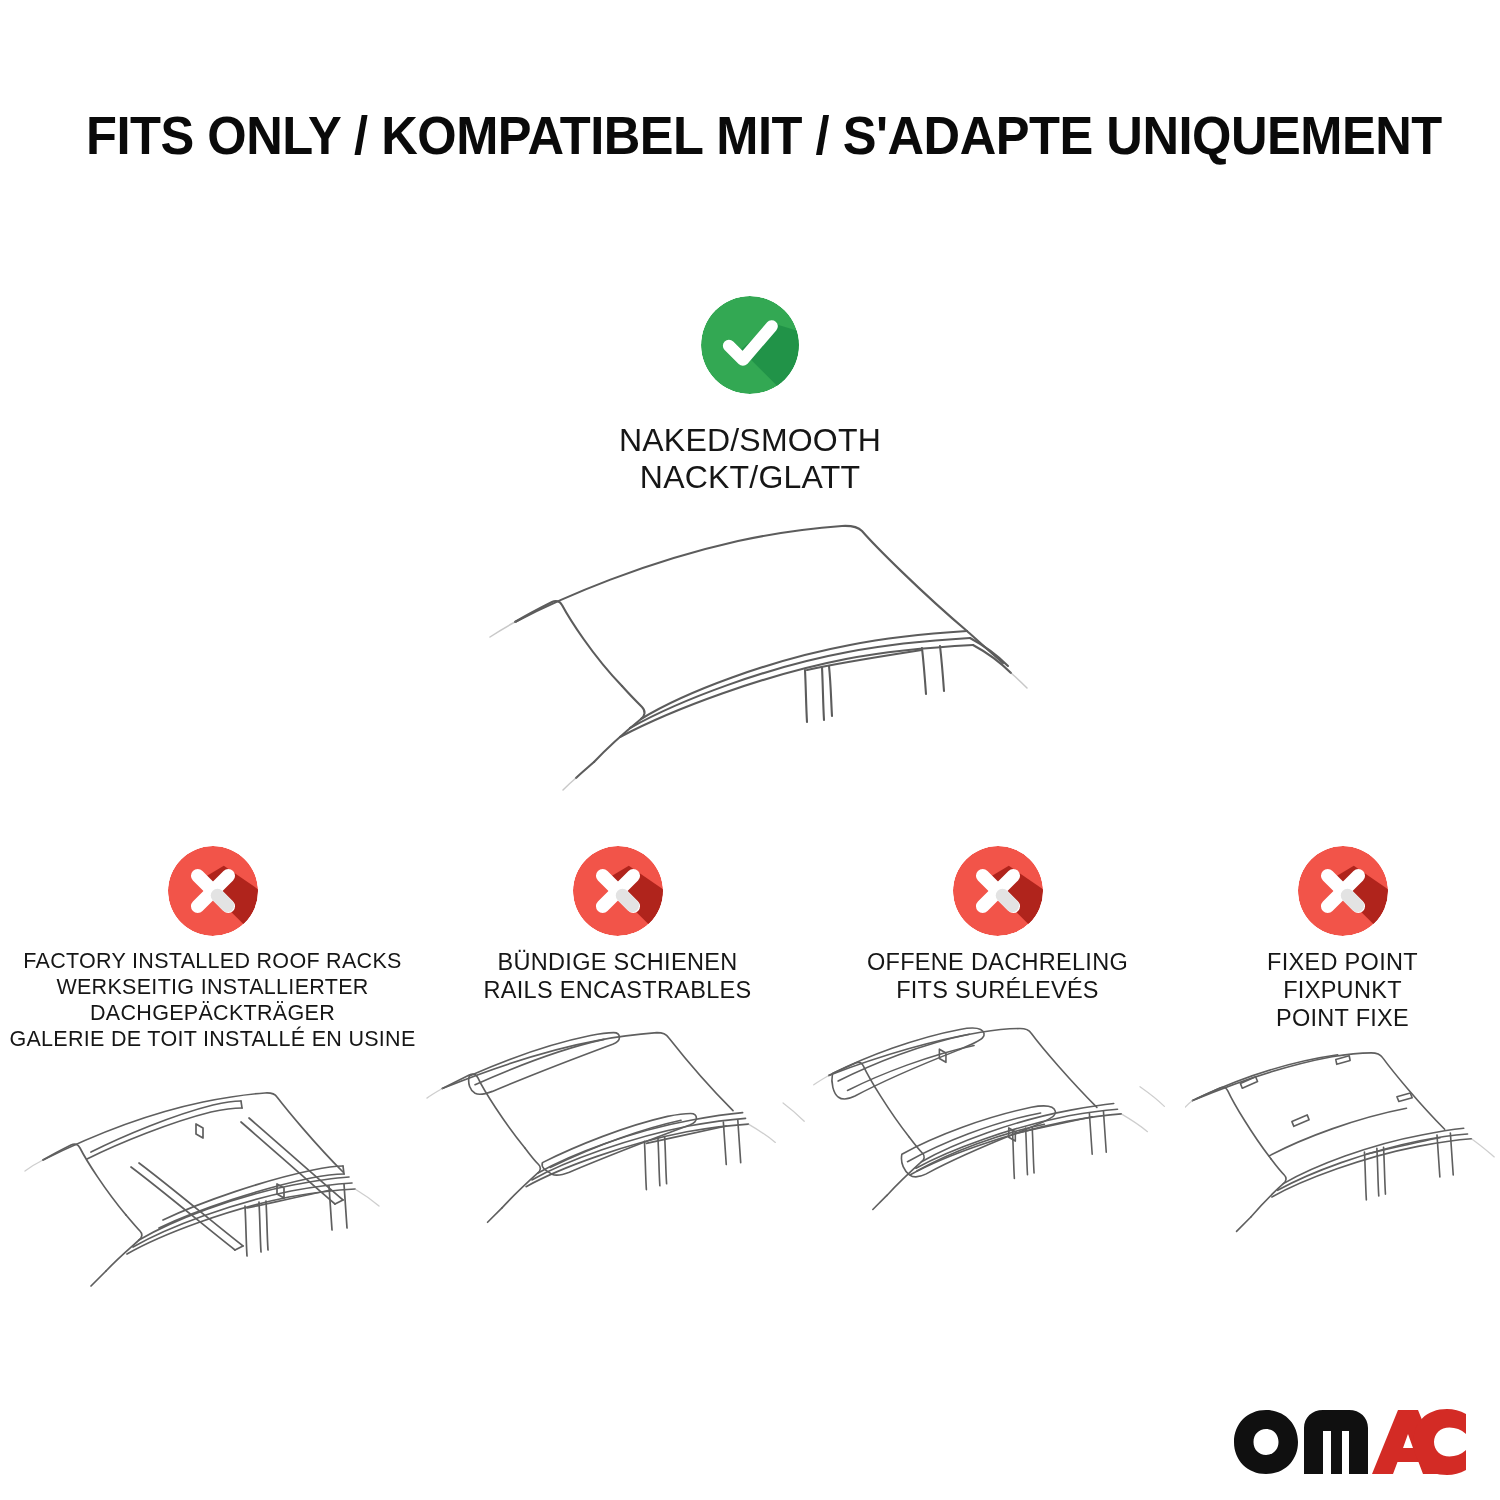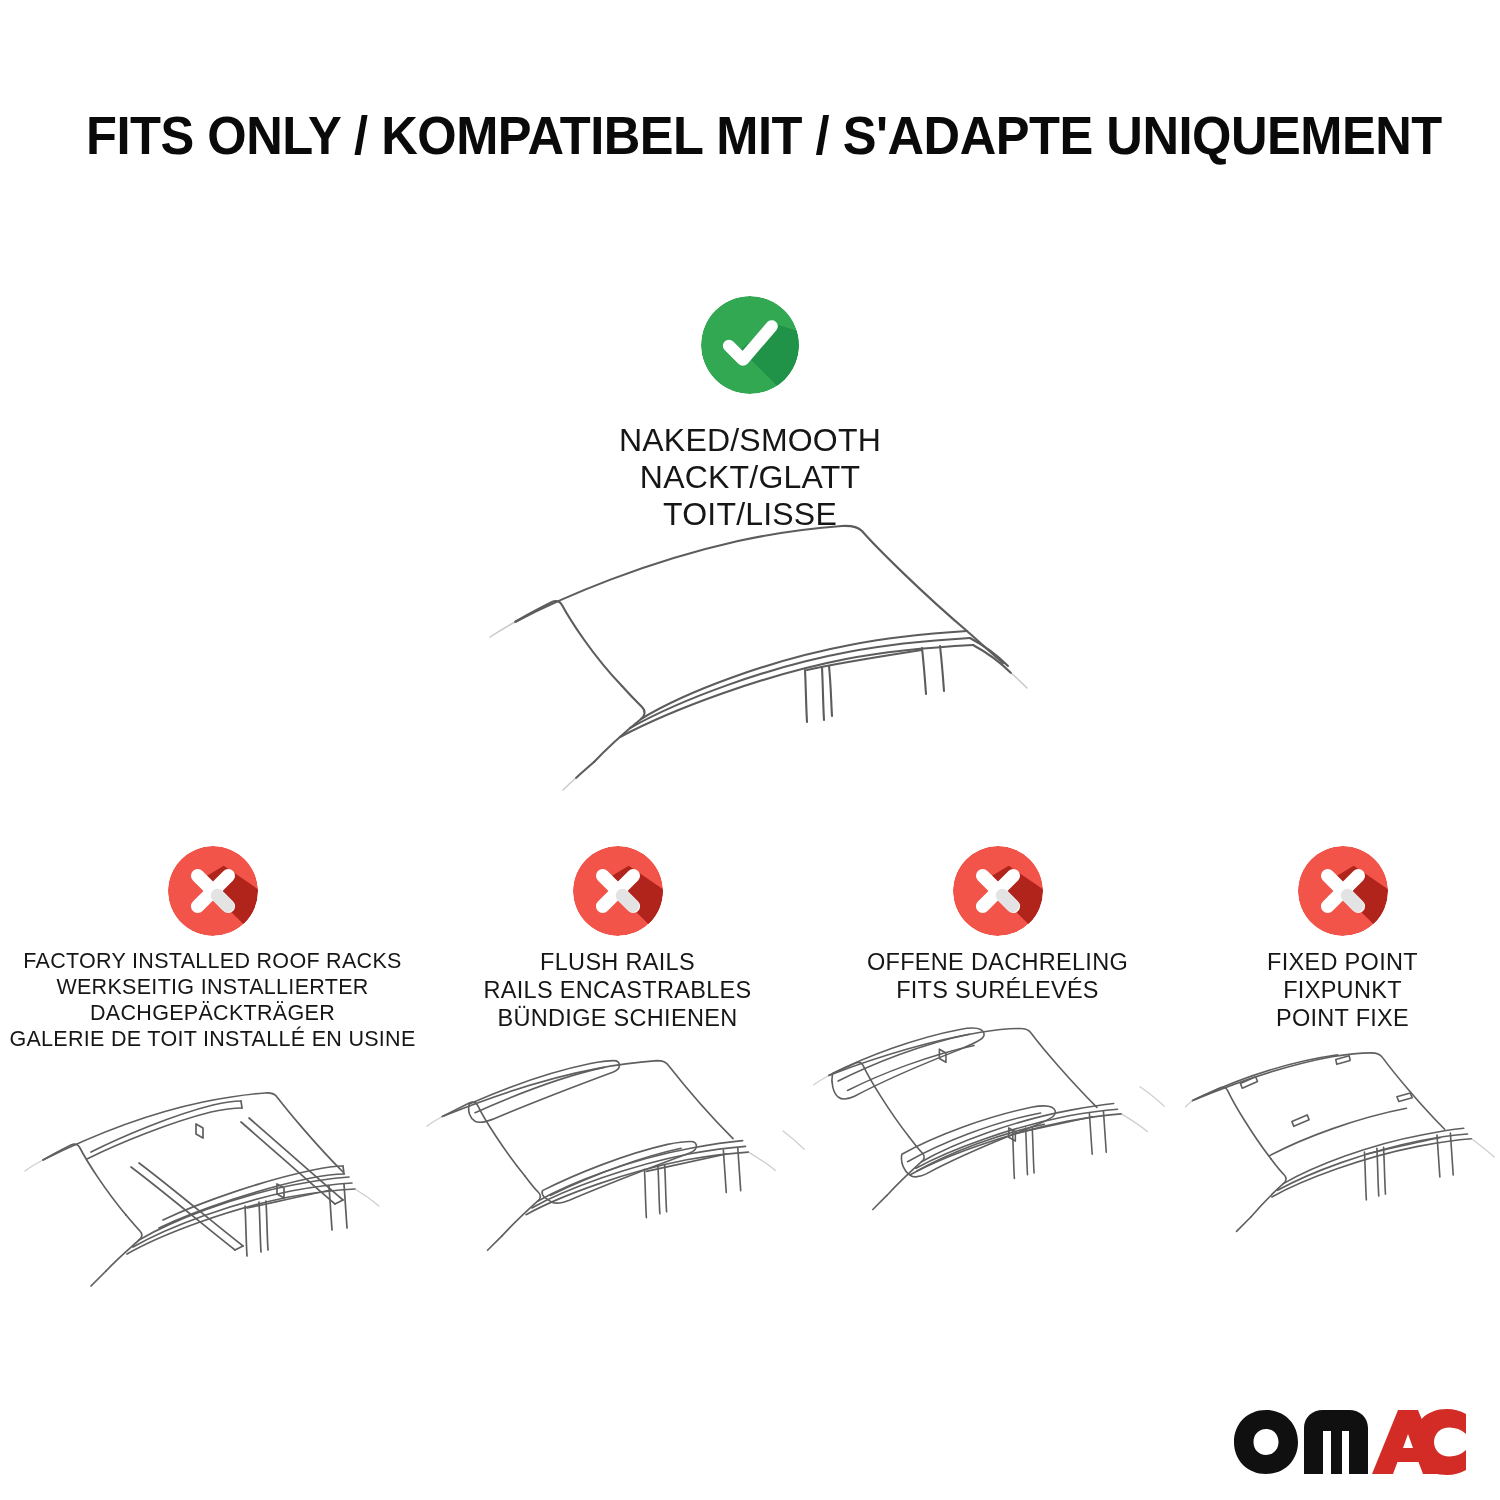--- a/index.html
+++ b/index.html
@@ -153,21 +153,20 @@
 
           <path d="M28.5 50.8 L42.8 65.1 L72.2 30.9" fill="none" stroke="#ffffff" stroke-width="12.4" stroke-linecap="round" stroke-linejoin="round"></path>
         </g>
       </svg>
     </div>
   </div>
 
   <div class="ok-caption">
     <div>NAKED/SMOOTH</div>
     <div>NACKT/GLATT</div>
-    <div>TOIT/LISSE</div>
   </div>
 </div>
 
 <div class="hero-illustration">
   <svg viewBox="0 0 580 300" width="580" height="300" aria-hidden="true">
     <g fill="none" stroke="#5c5c5c" stroke-width="2.1" stroke-linecap="round" stroke-linejoin="round">
 
       <path d="M45 122 C95 96 175 62 268 41 C305 33 345 28 372 26 C381 25.5 388 27 392 31
                C405 46 452 93 497 131"></path>
 
@@ -299,23 +298,22 @@
             <g stroke-linecap="round" stroke-width="15">
               <path d="M33 33 L67 67" stroke="#ffffff"></path>
               <path d="M67 33 L33 67" stroke="#ffffff"></path>
               <path d="M55 55 L66 66" stroke="#e3e3e3"></path>
             </g>
           </g>
         </svg>
       </div>
     </div>
     <div class="col-caption">
-      <div>FLUSH RAILS</div>
+      <div>BÜNDIGE SCHIENEN</div>
       <div>RAILS ENCASTRABLES</div>
-      <div>BÜNDIGE SCHIENEN</div>
     </div>
     <div class="col-illustration">
       <svg viewBox="0 0 400 230" width="400" height="230" aria-hidden="true">
         <g fill="none" stroke="#5f5f5f" stroke-width="1.7" stroke-linecap="round" stroke-linejoin="round">
 
           <path d="M18 75 C60 58 120 36 180 25 C205 20 228 18 241 17 C247 17 251 19 253 22
                    C264 36 292 70 320 98"></path>
           <path d="M18 75 C30 69 40 64 46 61 C50 59 53 60 55 64 C61 77 82 110 104 137"></path>
           <path d="M104 137 C110 145 115 151 118 154 C121 157 120 161 117 163 C107 172 92 186 80 199"></path>
 

